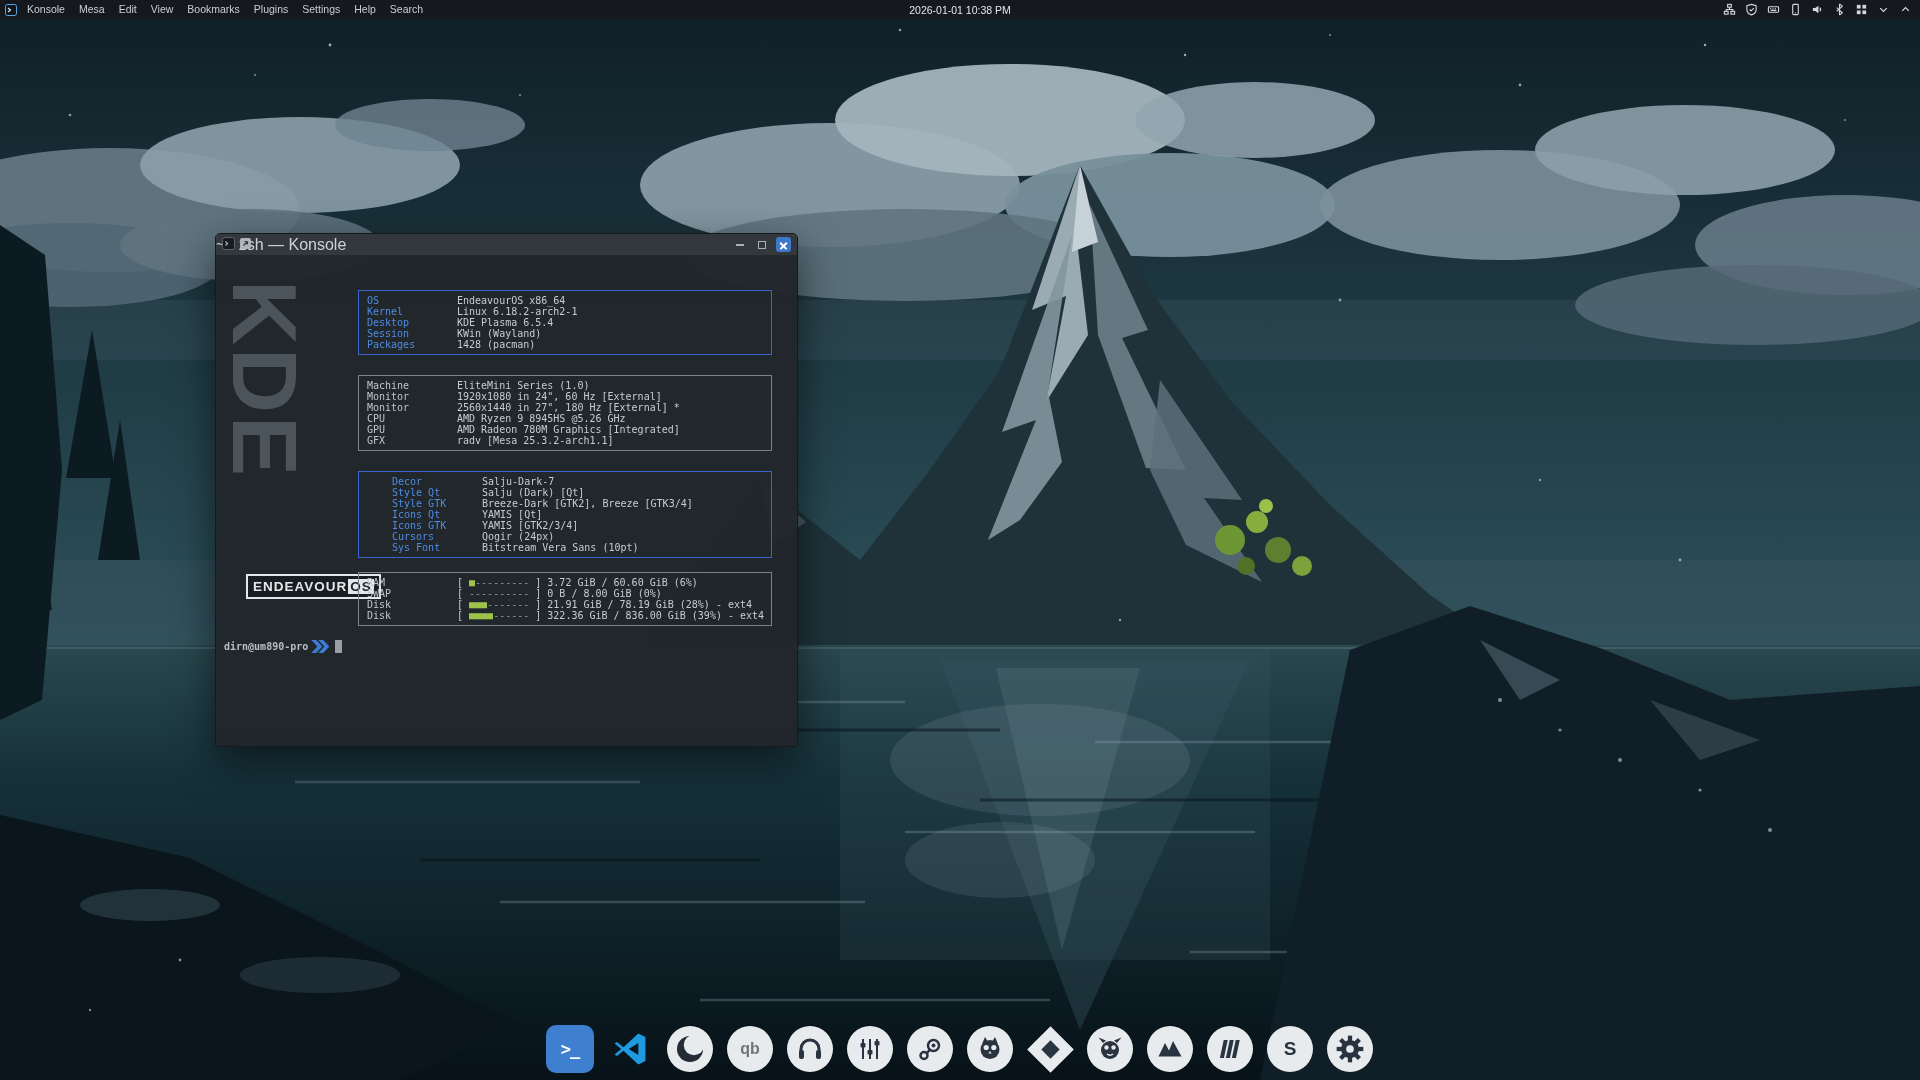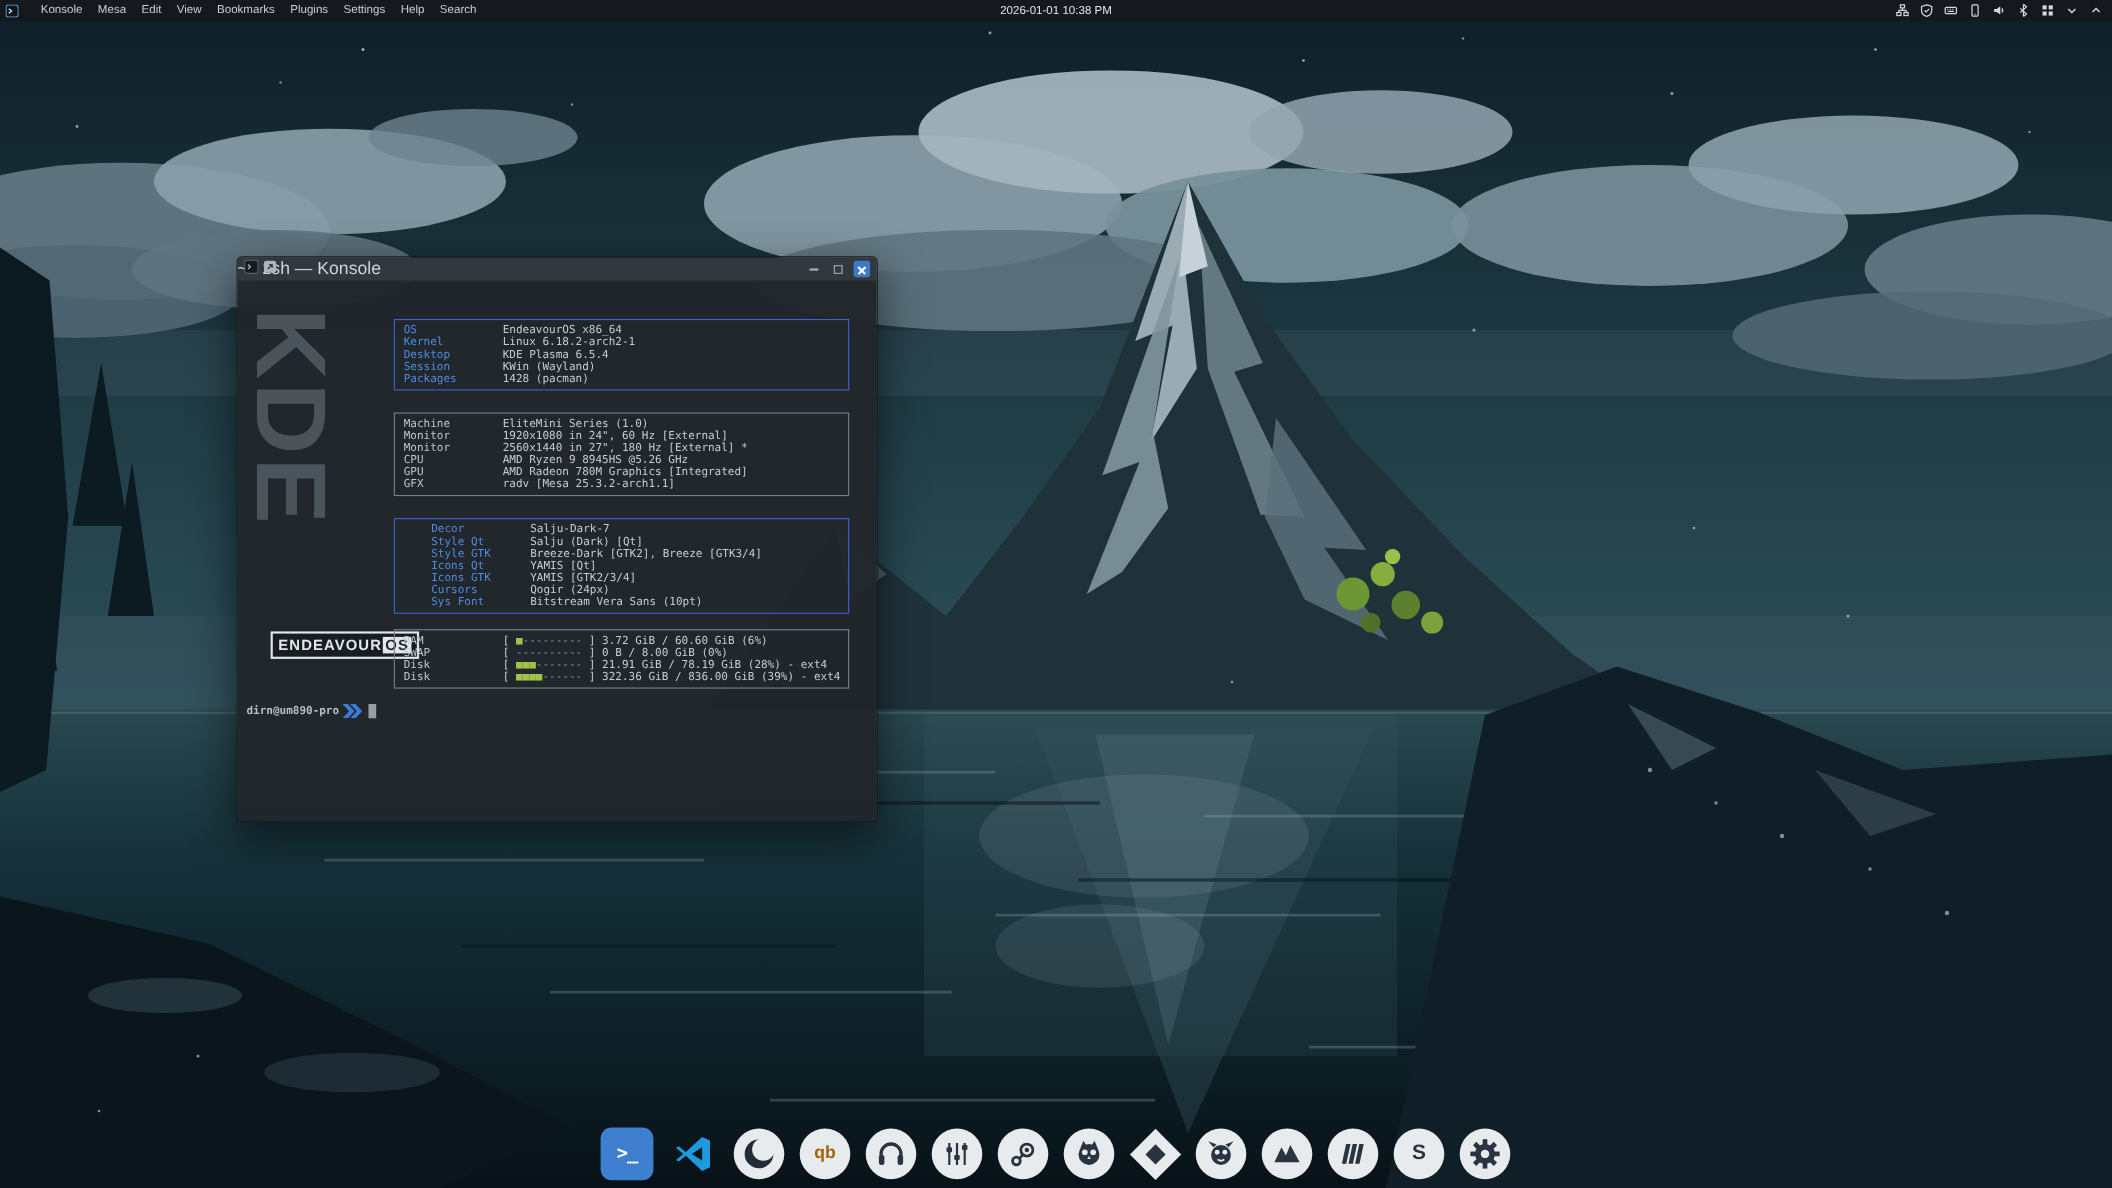--- a/index.html
+++ b/index.html
@@ -6,21 +6,21 @@
   html,body { width:1920px; height:1080px; overflow:hidden; background:#0c1b22; }
   body { position:relative; font-family:"Liberation Sans", sans-serif; }
 
   
   .wallpaper { position:absolute; inset:0; width:1920px; height:1080px; z-index:0; }
 
   
   .panel { position:absolute; top:0; left:0; width:1920px; height:19px; z-index:20;
            background:rgba(22,25,30,0.95); display:flex; align-items:center;
            color:#c9ced3; font-size:10.5px; }
-  .panel-left { display:flex; align-items:center; gap:10px; padding-left:5px; }
+  .panel-left { display:flex; align-items:center; gap:0; padding-left:5px; }
   .panel-app-icon { display:flex; align-items:center; margin-right:3px; }
   .menus { display:flex; }
   .menu-item { padding:0 7px; line-height:19px; }
   .clock { position:absolute; left:50%; transform:translateX(-50%); color:#e2e6ea; font-size:10.5px; }
   .tray { margin-left:auto; display:flex; align-items:center; gap:9px; padding-right:8px; }
   .tray svg { display:block; }
 
   
   .window { position:absolute; left:215px; top:233px; width:583px; height:514px; z-index:10;
             border:1px solid #15181c; border-radius:5px 5px 2px 2px;
@@ -73,21 +73,21 @@
   
   .dock { position:absolute; left:50%; bottom:0; transform:translateX(-50%); z-index:20;
           display:flex; align-items:flex-end; gap:8px; padding:4px 6px 5px 6px; }
   .dock-item { width:52px; height:52px; background:none; border:none;
                display:flex; align-items:center; justify-content:center; }
   .dock-circle { width:46px; height:46px; border-radius:50%; background:#e8ebed;
                  display:flex; align-items:center; justify-content:center; }
   .dock-item.active .term-tile { width:48px; height:48px; border-radius:10px; background:#3f7fd0;
                  display:flex; align-items:center; justify-content:center; }
   .term-glyph { font:700 17px "DejaVu Sans Mono", monospace; color:#fff; letter-spacing:-1px; }
-  .qb-text { font:700 16px "Liberation Sans", sans-serif; color:#a16207; }
+  .qb-text { font:700 16px "Liberation Sans", sans-serif; color:#737373; }
   .s-text  { font:800 19px "Liberation Sans", sans-serif; color:#2a3340; }
   .diamond { width:33px; height:33px; background:#e8ebed; transform:rotate(45deg);
              display:flex; align-items:center; justify-content:center; }
   .diamond-inner { width:13px; height:13px; background:#2a3340; }
 </style>
 </head>
 <body>
 
 <svg class="wallpaper" viewBox="0 0 1920 1080" preserveAspectRatio="xMidYMid slice">
   <defs>

